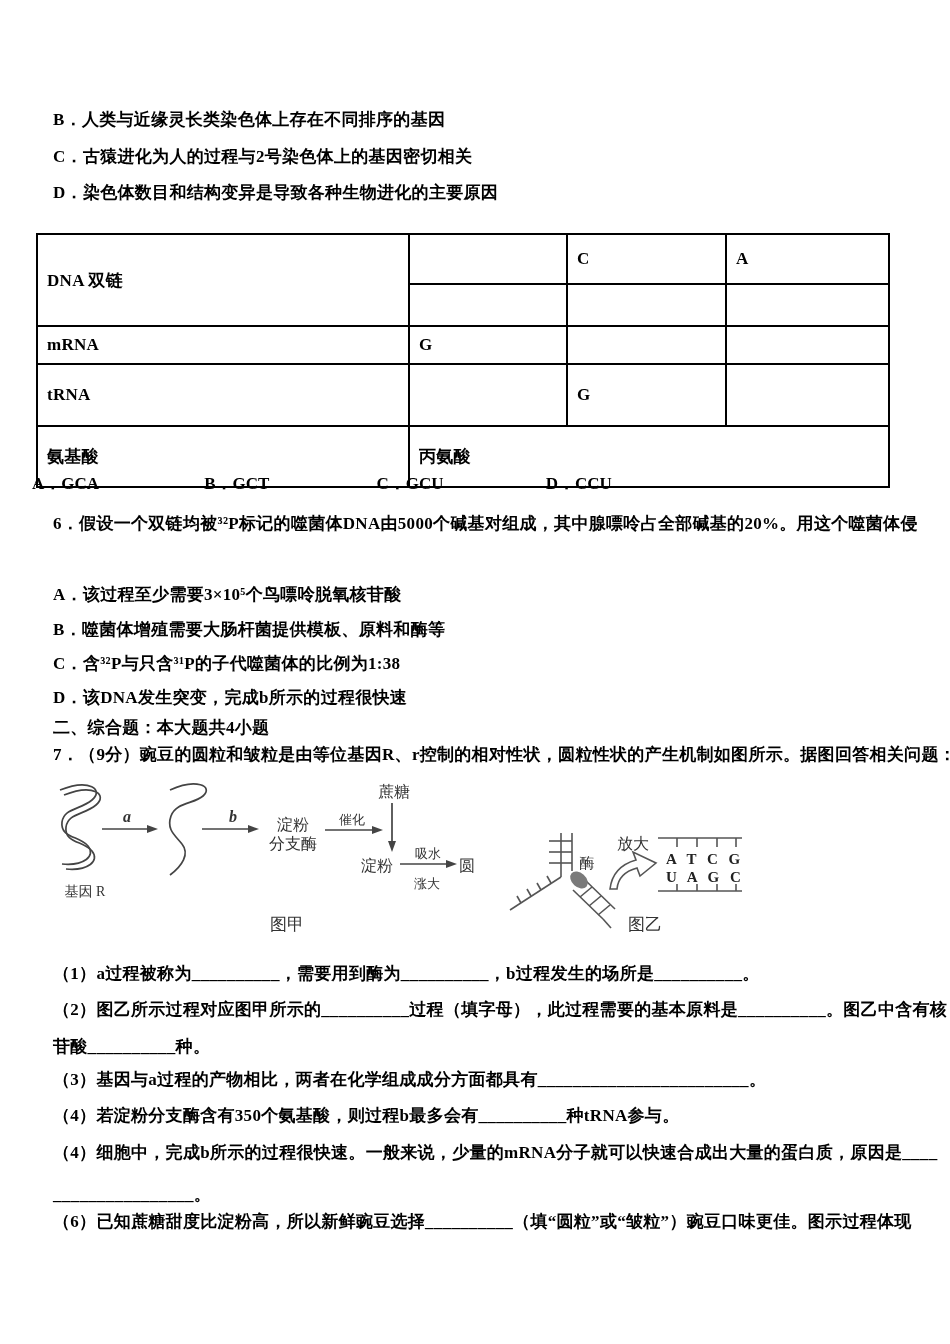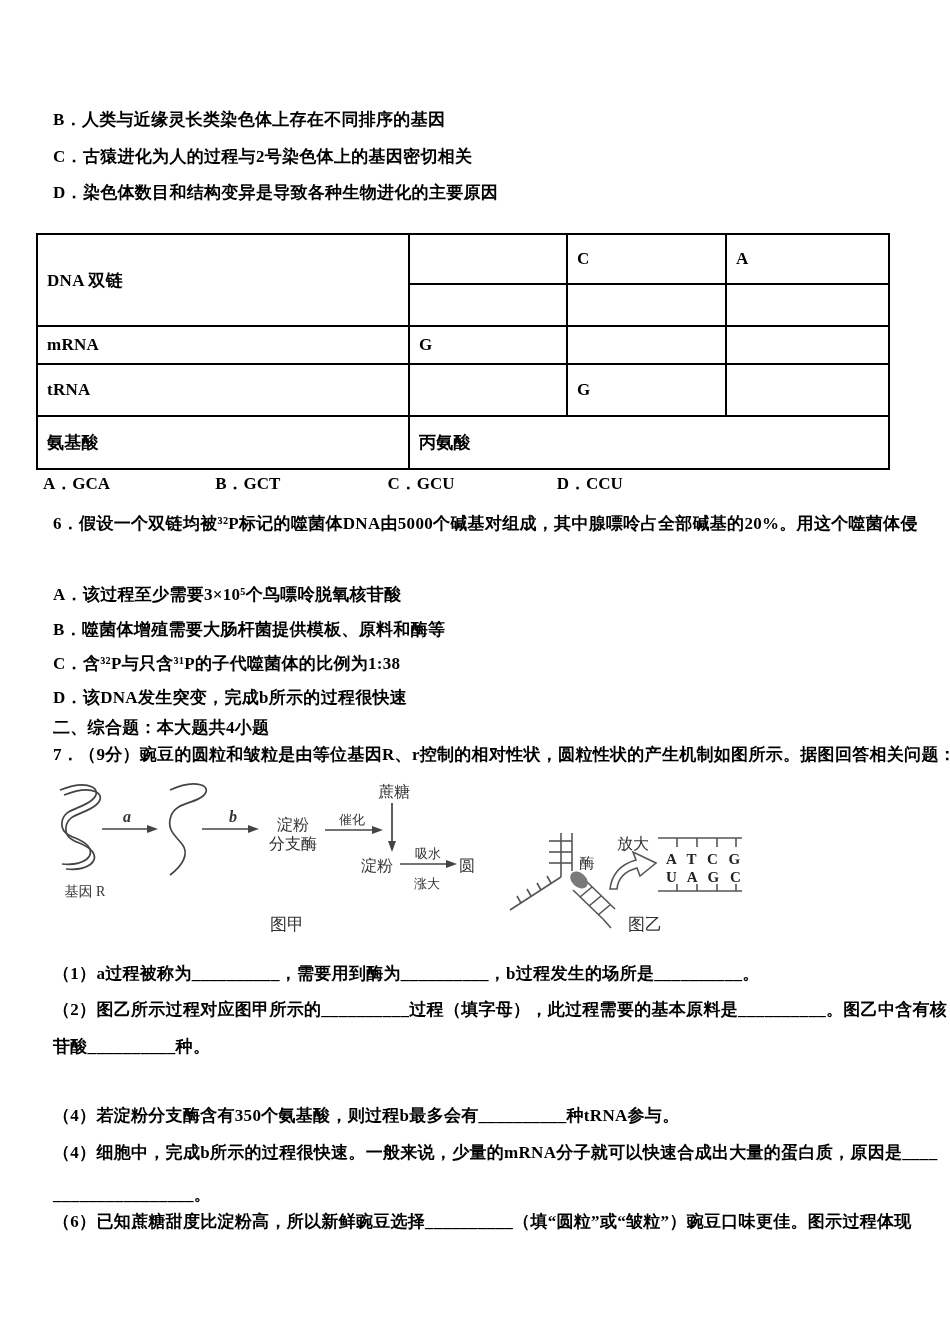--- a/index.html
+++ b/index.html
@@ -3,21 +3,21 @@
 <meta charset="utf-8">
 <title>Exam Page</title>
 <style>
   html,body{margin:0;padding:0;background:#fff;}
   .page{position:relative;width:950px;height:1344px;background:#ffffff;overflow:hidden;
         font-family:"Liberation Serif","DejaVu Serif",serif;color:#000;font-weight:700;}
   .line{position:absolute;left:44px;margin:9px;font-size:17px;line-height:20px;white-space:nowrap;letter-spacing:0.3px;}
   .codon-table{position:absolute;left:36px;top:233px;border-collapse:collapse;table-layout:fixed;}
   .codon-table td{border:2px solid #000;font-size:17px;padding:0 4px 0 9px;vertical-align:middle;
                   font-weight:700;letter-spacing:0.3px;overflow:hidden;}
-  .opt-row{position:absolute;top:472px;left:43px;margin:0;font-size:17px;white-space:nowrap;}
+  .opt-row{position:absolute;top:472px;left:32px;margin:0;font-size:17px;white-space:nowrap;}
   .opt-row span{display:inline-block;}
   .opt-a{width:168px}.opt-b{width:168px}.opt-c{width:165px}
   .figure-svg{position:absolute;left:0;top:768px;}
   .fig-cjk{font-family:"Liberation Serif","DejaVu Serif",serif;font-weight:400;fill:#333;}
   .fig-base{font-family:"Liberation Serif","DejaVu Serif",serif;font-weight:700;fill:#222;letter-spacing:3.5px;}
   .fig-italic{font-style:italic;font-weight:700;fill:#333;font-family:"Liberation Serif",serif;}
 </style>
 </head>
 <body>
 
@@ -46,27 +46,27 @@
         <td></td>
         <td></td>
         <td></td>
       </tr>
       <tr style="height:38px">
         <td>mRNA</td>
         <td>G</td>
         <td></td>
         <td></td>
       </tr>
-      <tr style="height:52px">
+      <tr style="height:62px">
         <td>tRNA</td>
         <td></td>
         <td>G</td>
         <td></td>
       </tr>
-      <tr style="height:53px">
+      <tr style="height:61px">
         <td>氨基酸</td>
         <td colspan="3">丙氨酸</td>
       </tr>
     </tbody>
   </table>
 
   <p class="opt-row">
     <span class="opt-a">A．GCA</span>
     <span class="opt-b">B．GCT</span>
     <span class="opt-c">C．GCU</span>
@@ -170,18 +170,19 @@
     </g>
     <text class="fig-base" x="666" y="864" font-size="15">A T C G</text>
     <text class="fig-base" x="666" y="882" font-size="15">U A G C</text>
 
     <text class="fig-cjk" x="645" y="930" font-size="17" text-anchor="middle">图乙</text>
   </svg>
 
   <p class="line" style="top:955px">（1）a过程被称为__________，需要用到酶为__________，b过程发生的场所是__________。</p>
   <p class="line" style="top:991px">（2）图乙所示过程对应图甲所示的__________过程（填字母），此过程需要的基本原料是__________。图乙中含有核</p>
   <p class="line" style="top:1028px">苷酸__________种。</p>
+  <p class="line" style="top:1061px">（3）基因与a过程的产物相比，两者在化学组成成分方面都具有________________________。</p>
   <p class="line" style="top:1097px">（4）若淀粉分支酶含有350个氨基酸，则过程b最多会有__________种tRNA参与。</p>
   <p class="line" style="top:1134px">（4）细胞中，完成b所示的过程很快速。一般来说，少量的mRNA分子就可以快速合成出大量的蛋白质，原因是____</p>
   <p class="line" style="top:1176px">________________。</p>
   <p class="line" style="top:1203px">（6）已知蔗糖甜度比淀粉高，所以新鲜豌豆选择__________（填“圆粒”或“皱粒”）豌豆口味更佳。图示过程体现</p>
 
 </div>
 
 </body></html>

